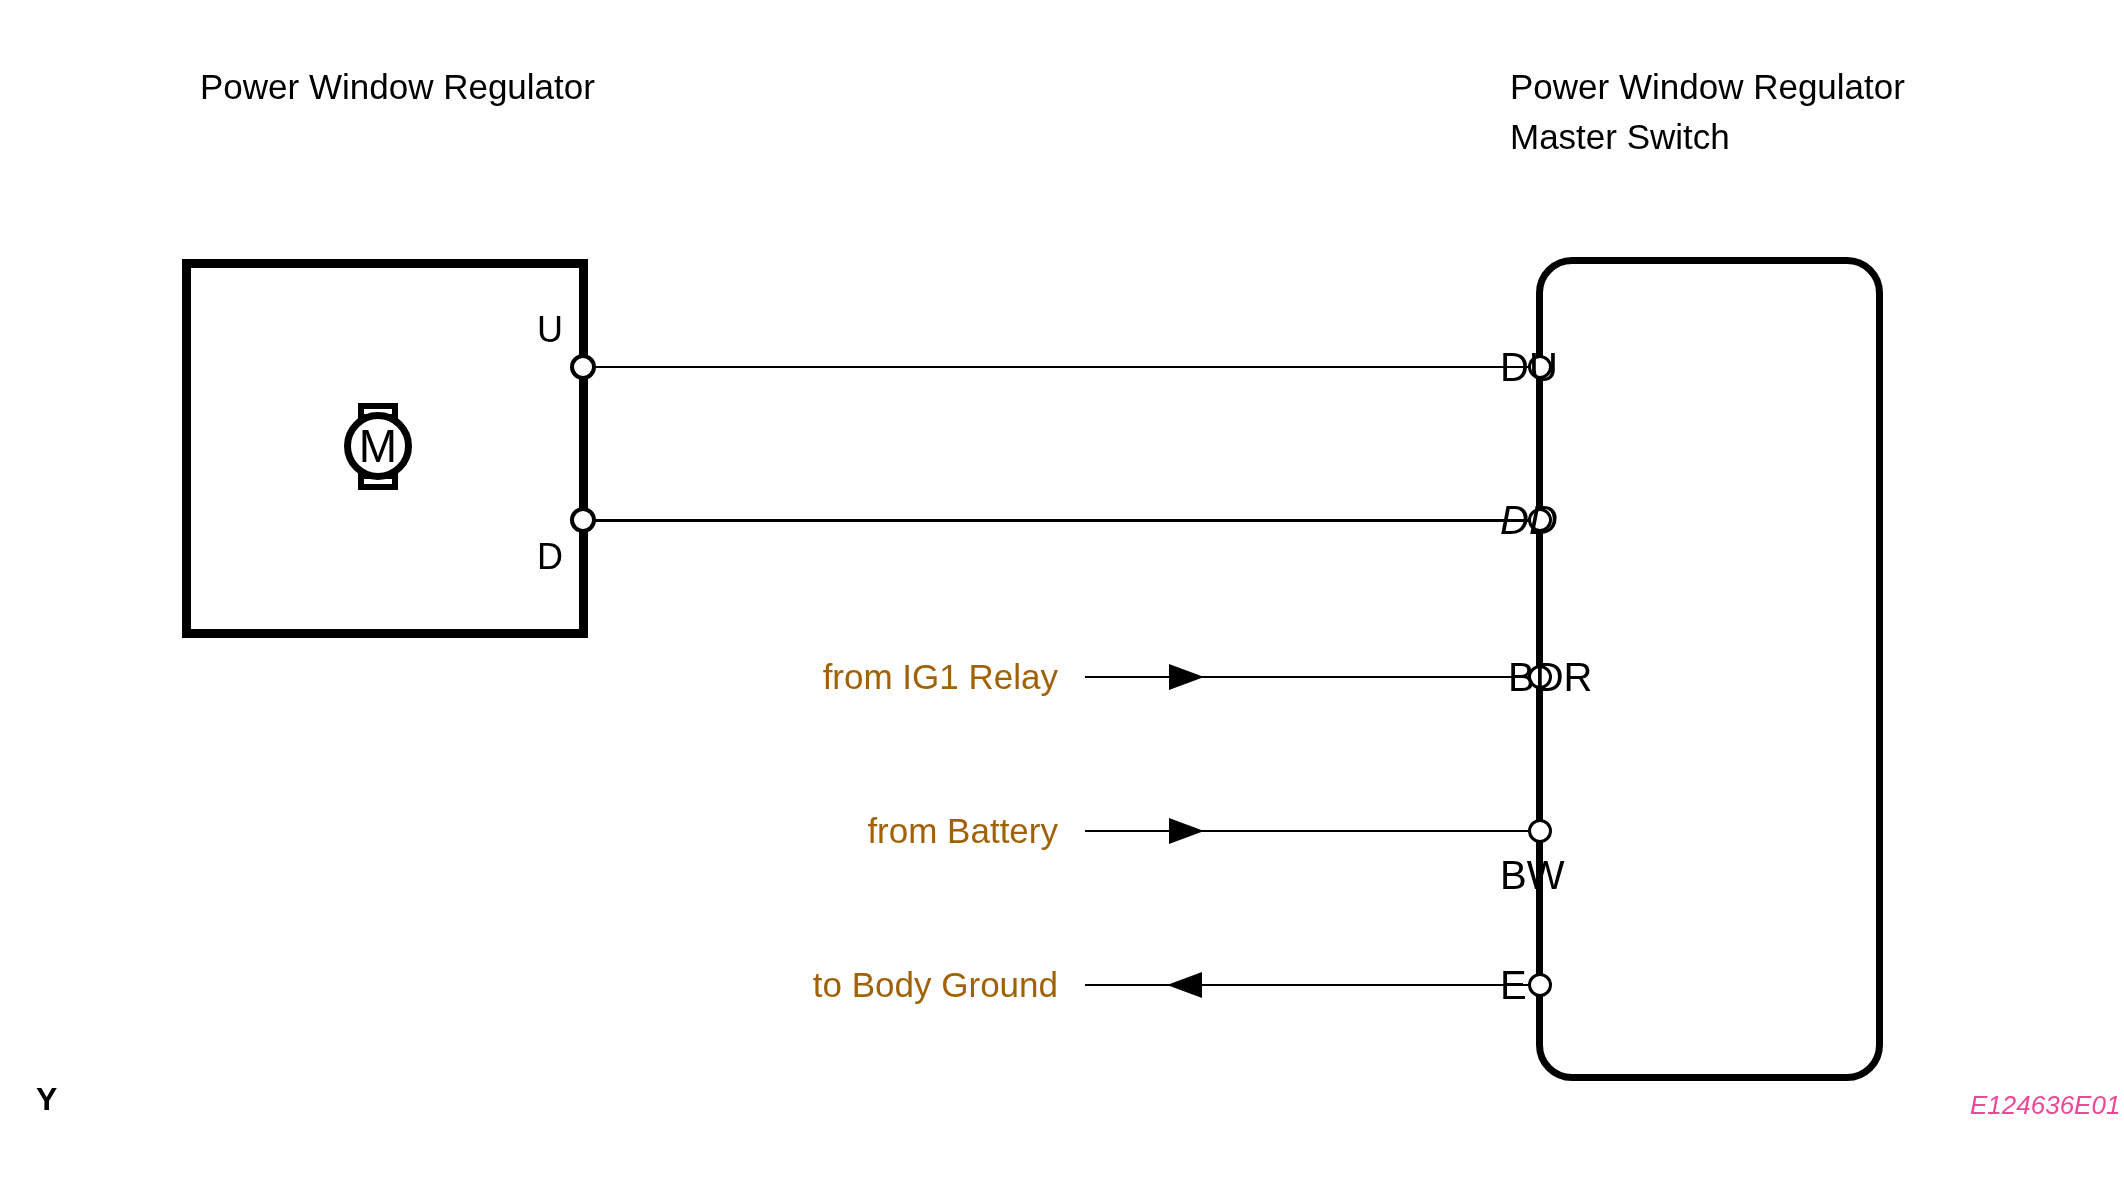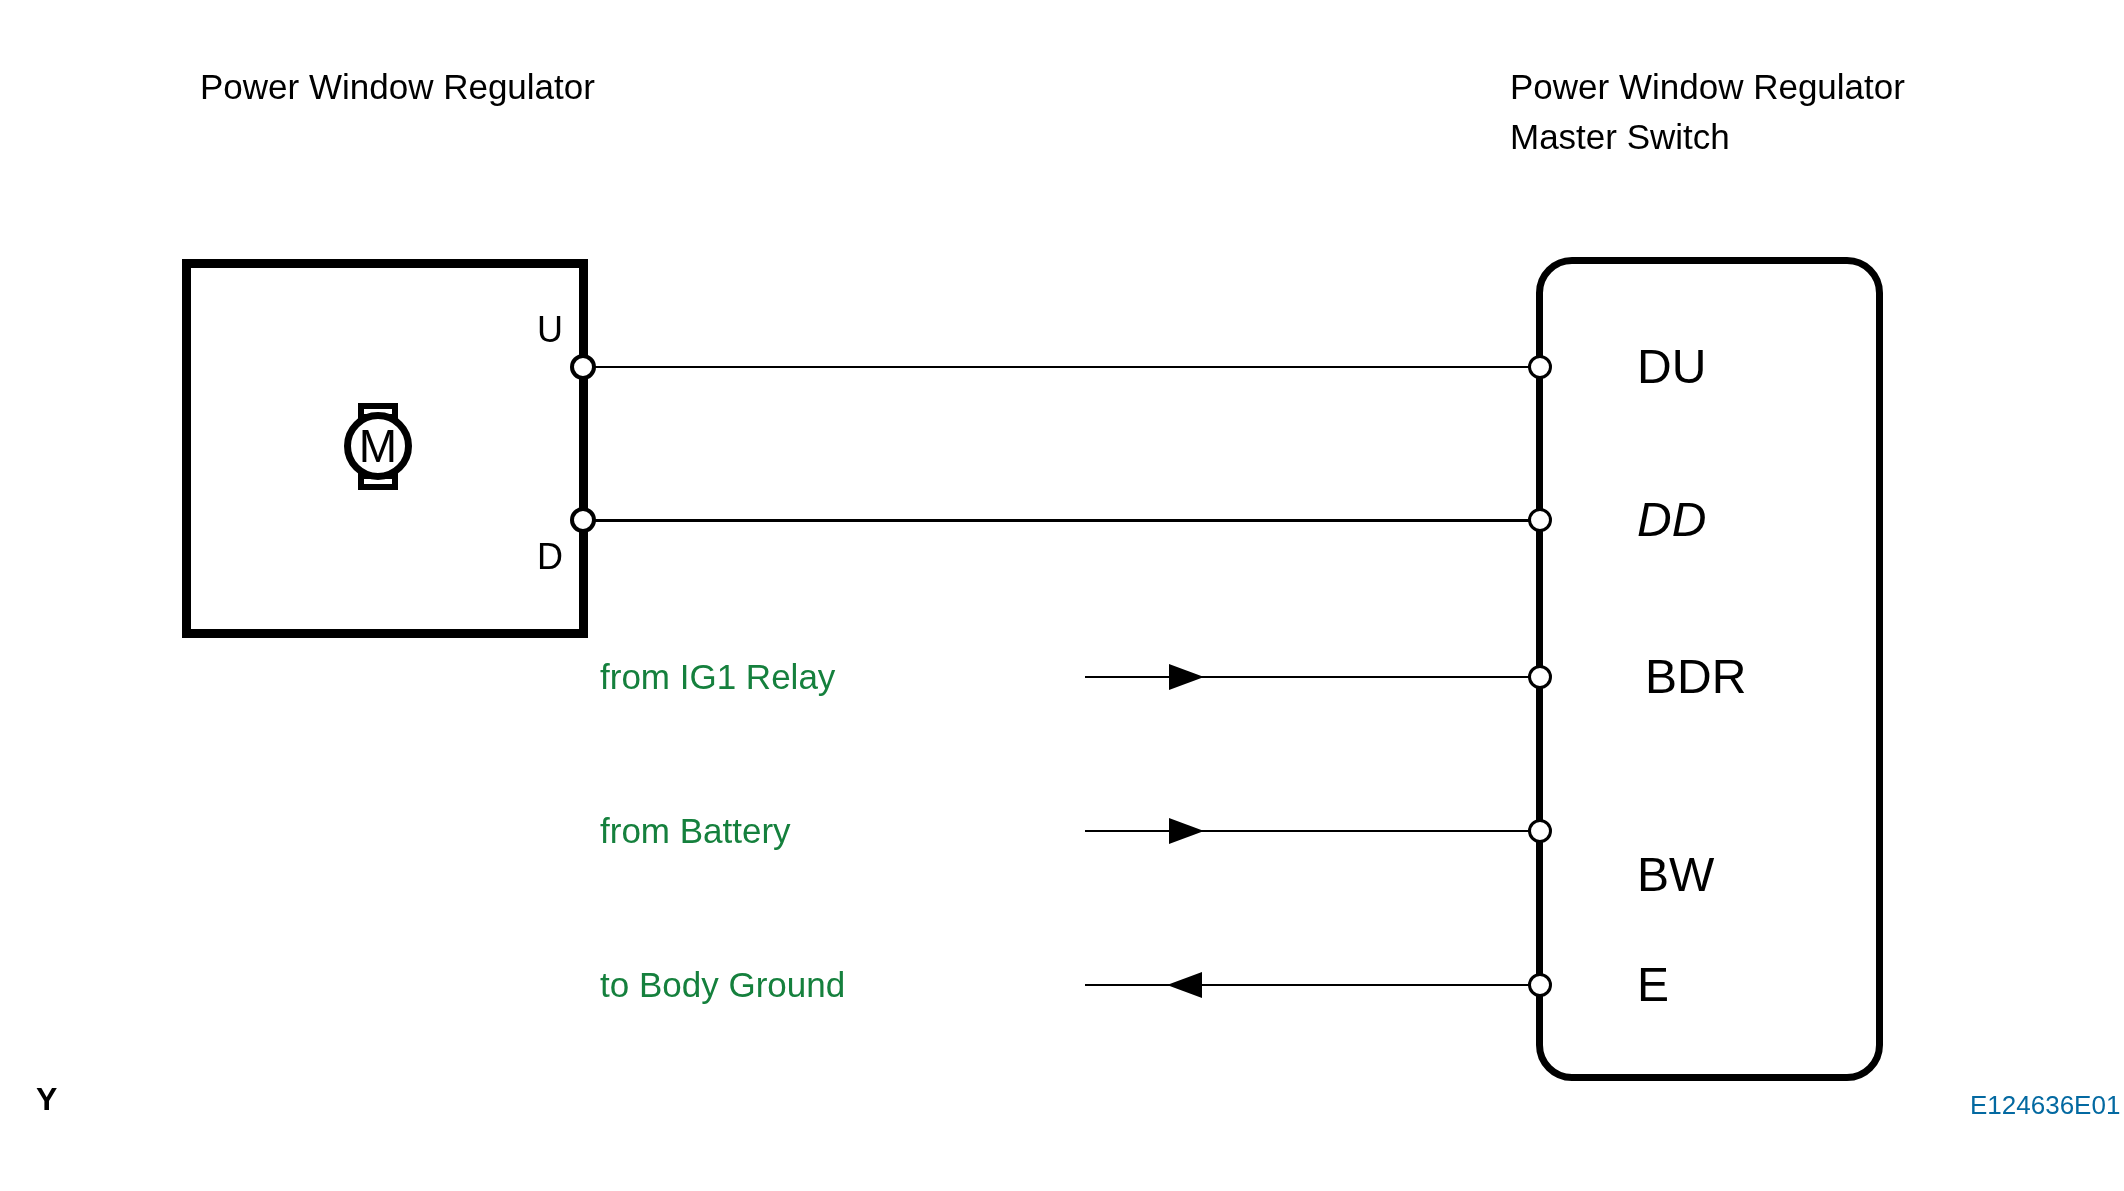--- a/index.html
+++ b/index.html
@@ -88,46 +88,46 @@
   
   .pin-label{
     position:absolute;width:100px;text-align:right;
     font-size:36px;line-height:40px;color:#000;
   }
   #label-u{left:463px;top:310px;}
   #label-d{left:463px;top:537px;}
 
   
   .term-label{
-    position:absolute;left:1637px;
-    font-size:48px;line-height:44px;color:#000;white-space:nowrap;z-index:6;text-align:right;
+    position:absolute;left:1500px;
+    font-size:40px;line-height:44px;color:#000;white-space:nowrap;z-index:6;text-align:right;
   }
   #label-du{top:345px;}
   #label-dd{top:498px;font-style:italic;}
   #label-bdr{top:655px;margin-left:8px;}
   #label-bw{top:809px;margin-top:44px;}
   #label-e{top:963px;}
 
   
   .ext-label{
-    position:absolute;left:600px;width:458px;
-    font-size:35px;line-height:44px;color:#15803d;white-space:nowrap;
+    position:absolute;left:600px;width:458px;text-align:right;
+    font-size:35px;line-height:44px;color:#a16207;white-space:nowrap;
   }
   #ext-igrelay{top:655px;}
   #ext-battery{top:809px;}
   #ext-ground{top:963px;}
 
   
   #page-marker{
     position:absolute;left:36px;top:1083px;
     font-size:32px;font-weight:bold;color:#000;line-height:1;
   }
   #figure-code{
     position:absolute;left:1970px;top:1092px;
-    font-size:26px;color:#0369a1;line-height:1;
+    font-size:26px;color:#ec4899;line-height:1;font-style:italic;
   }
 </style>
 </head>
 <body>
 
 <div id="canvas">
 
   <div class="hdr" id="hdr-motor">
     <div>Power Window Regulator</div>
   </div>

